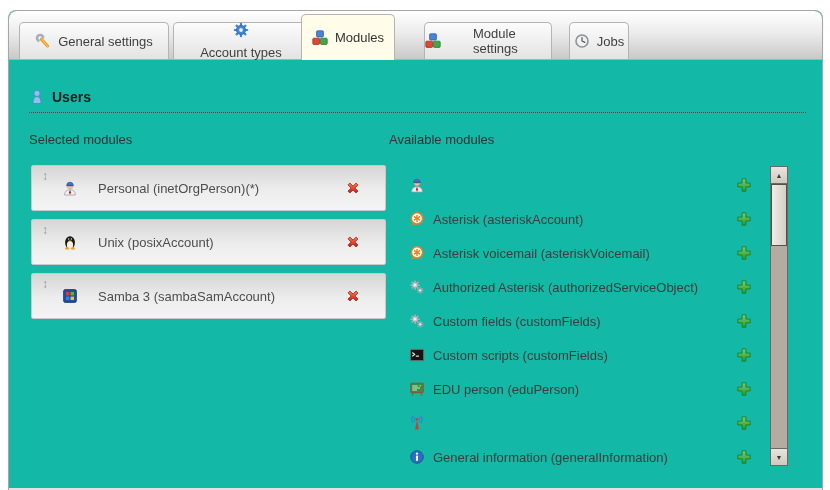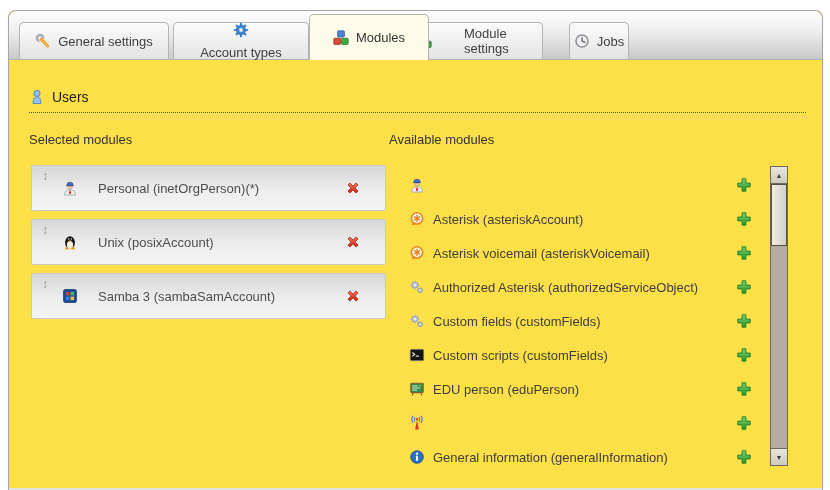--- a/index.html
+++ b/index.html
@@ -6,21 +6,21 @@
   body{
     width:830px;height:490px;position:relative;overflow:hidden;
     background:#ffffff;
     font-family:"Liberation Sans","DejaVu Sans",sans-serif;
     -webkit-font-smoothing:antialiased;
   }
   .window{
     position:absolute;left:8px;top:10px;width:813px;height:480px;
     border:1px solid #a6a6a6;border-bottom:none;
     border-radius:8px 8px 0 0;
-    background:#fde047;
+    background:#14b8a6;
     box-shadow:0 1px 2px rgba(0,0,0,.08);
   }
   .tabbar{
     position:absolute;left:0;top:0;right:0;height:48px;
     background:linear-gradient(#ffffff,#ececec 45%,#c9c9c9);
     border-bottom:1px solid #b0b0b0;
     border-radius:8px 8px 0 0;
   }
   .tab{
     position:absolute;bottom:0;height:37px;
@@ -37,21 +37,21 @@
     color:#333;
     z-index:3;
   }
   .icon{width:16px;height:16px;flex:0 0 16px;display:inline-block;vertical-align:middle;}
 
   .section-header{
     position:absolute;left:20px;right:16px;top:78px;
     display:flex;align-items:center;gap:7px;
     padding-bottom:7px;
     border-bottom:1px dotted #4a4a4a;
-    font-size:14px;font-weight:normal;color:#1c1c1c;
+    font-size:14px;font-weight:bold;color:#1c1c1c;
   }
   .col-label{
     position:absolute;top:121px;
     font-size:13px;color:#333;
   }
   .col-label.left{left:20px;text-align:center;}
   .col-label.right{left:380px;text-align:right;}
 
   .sel-list{position:absolute;left:22px;top:154px;width:355px;}
   .sel-row{
@@ -260,27 +260,27 @@
           <use href="#sym-wrench"></use>
         </svg>
       <span>General settings</span>
     </div>
     <div class="tab" style="left:164px;width:136px;flex-direction:column;">
       <svg class="icon">
           <use href="#sym-gear"></use>
         </svg>
       <span>Account types</span>
     </div>
-    <div class="tab active" style="left:300px;width:120px;justify-content:center;">
+    <div class="tab active" style="left:292px;width:94px;justify-content:center;">
       <svg class="icon">
           <use href="#sym-cubes"></use>
         </svg>
       <span>Modules</span>
     </div>
-    <div class="tab" style="left:406px;width:128px;gap:32px;">
+    <div class="tab" style="left:415px;width:128px;gap:32px;">
       <svg class="icon">
           <use href="#sym-cubes"></use>
         </svg>
       <span>Module settings</span>
     </div>
     <div class="tab" style="left:560px;width:60px;">
       <svg class="icon">
           <use href="#sym-clock"></use>
         </svg>
       <span>Jobs</span>

